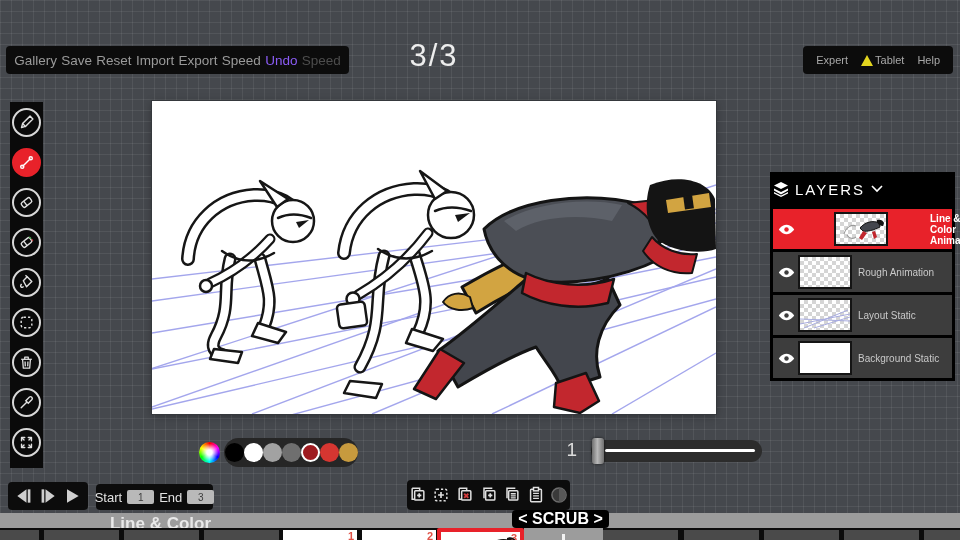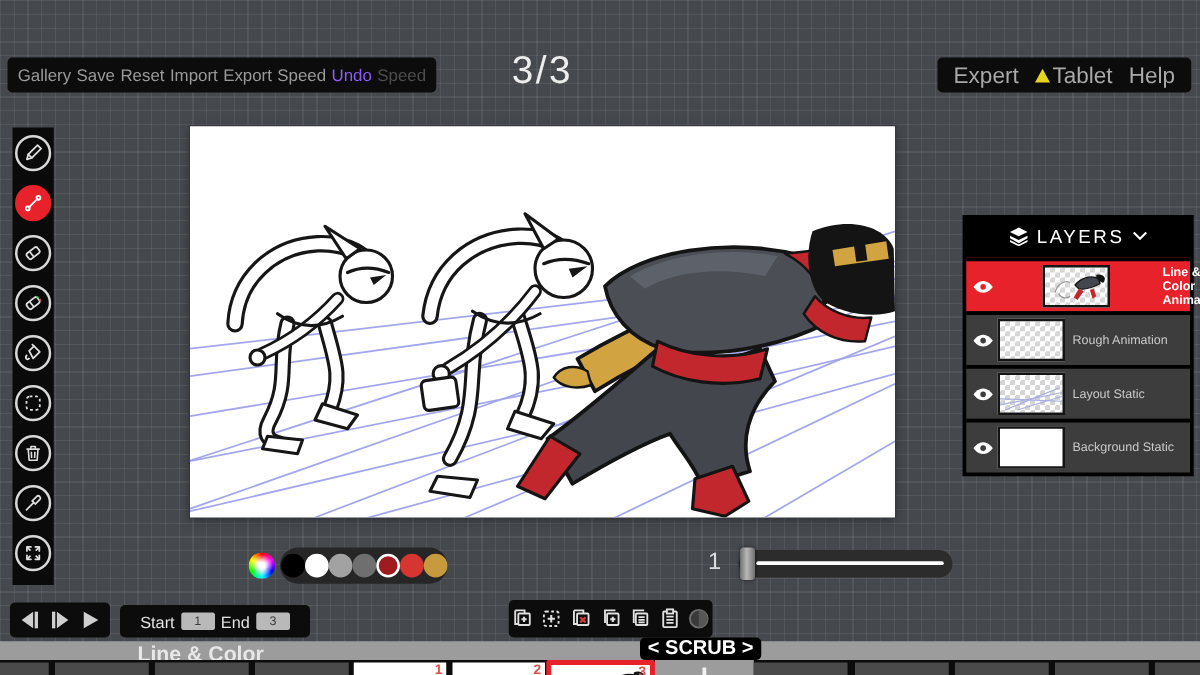--- a/index.html
+++ b/index.html
@@ -12,21 +12,21 @@
       repeating-linear-gradient(90deg, rgba(255,255,255,0.07) 0 1px, transparent 1px 11px);
   }
   .abs{position:absolute;margin-top:36px;}
   
   .topbar{background:#0c0c0c;border-radius:4px;display:flex;align-items:center;height:28px;}
   .topbar-left{left:6px;top:10px;width:331px;padding:0 6px;justify-content:space-around;}
   .menu-item{font-size:13.5px;color:#9a9a9a;cursor:default;}
   .menu-item.active{color:#8b5cf6;}
   .menu-item.disabled{color:#4d4d4d;}
   .topbar-right{right:7px;top:10px;padding:0 13px;gap:13px;}
-  .topbar-right span{font-size:18px;color:#a8a8a8;}
+  .topbar-right span{font-size:11px;color:#a8a8a8;}
   .warn-tri{width:0;height:0;border-left:6px solid transparent;border-right:6px solid transparent;
     border-bottom:11px solid #e3d51f;display:inline-block;margin-right:2px;}
   .tablet-wrap{display:flex;align-items:center;}
   .frame-counter{left:152px;top:2px;width:564px;text-align:center;font-size:31px;color:#ededed;letter-spacing:2px;}
   
   .toolbar{left:10px;top:66px;width:33px;height:366px;background:#0a0a0a;
     display:flex;flex-direction:column;align-items:center;padding-top:6px;box-sizing:border-box;gap:11px;}
   .tool{width:29px;height:29px;border-radius:50%;border:2px solid #d8d8d8;box-sizing:border-box;
     display:flex;align-items:center;justify-content:center;color:#e0e0e0;background:transparent;flex:none;}
   .tool.selected{background:#e8222a;border-color:#e8222a;color:#ffffff;}
@@ -44,21 +44,21 @@
   .swatch.selected{border:2px solid #ffffff;}
   .slider-value{left:553px;top:403px;width:24px;text-align:right;font-size:19px;color:#dcdcdc;}
   .slider{left:591px;top:404px;width:171px;height:22px;background:#2c2c2c;border-radius:12px;}
   .slider-line{position:absolute;left:14px;right:7px;top:9px;height:3px;background:#ffffff;border-radius:2px;}
   .slider-handle{position:absolute;left:1px;top:-2px;width:12px;height:26px;border-radius:3px;
     background:linear-gradient(90deg,#6f6f6f,#b8b8b8 45%,#6f6f6f);box-shadow:0 0 3px rgba(0,0,0,.6);}
   
   .playbar{left:8px;top:446px;width:80px;height:28px;background:#0c0c0c;border-radius:4px;
     display:flex;align-items:center;justify-content:center;gap:4px;color:#cfcfcf;}
   .playbar svg{width:20px;height:20px;}
-  .rangebar{left:96px;top:448px;width:152px;height:26px;background:#0c0c0c;border-radius:4px;
+  .rangebar{left:96px;top:448px;width:117px;height:26px;background:#0c0c0c;border-radius:4px;
     display:flex;align-items:center;justify-content:center;gap:5px;color:#e2e2e2;font-size:13px;}
   .range-input{width:27px;height:14px;background:#b9b9b9;border:none;border-radius:2px;
     font-size:10px;color:#3c3c3c;text-align:center;font-family:"Liberation Sans",sans-serif;padding:0;}
   .toolsbar{left:407px;top:444px;width:163px;height:30px;background:#0c0c0c;border-radius:4px;
     display:flex;align-items:center;justify-content:center;gap:2px;color:#e0e0e0;}
   .ftool{width:22px;height:22px;display:flex;align-items:center;justify-content:center;}
   .ftool svg{width:20px;height:20px;}
   
   .graybar{left:0;top:477px;width:960px;height:15px;background:#9c9c9c;}
   .tl-layer-label{left:103px;top:478px;width:115px;text-align:center;font-size:17px;font-weight:bold;color:#e8e8e8;}
@@ -69,21 +69,21 @@
   .thumb-frame{position:absolute;top:2px;width:74px;height:37px;background:#ffffff;overflow:hidden;}
   .frame-num{position:absolute;top:0;right:3px;font-size:11px;font-weight:bold;color:#e05247;}
   .sel-frame{position:absolute;left:437px;top:0;width:87px;height:41px;background:#e8222a;border-radius:2px;}
   .sel-frame .inner{position:absolute;left:4px;top:4px;width:79px;height:33px;background:#ffffff;overflow:hidden;}
   .plus-cell{position:absolute;left:524px;top:0;width:79px;height:41px;background:#9c9c9c;}
   .plus-v{position:absolute;left:38px;top:6px;width:3px;height:29px;background:#f2f2f2;}
   .plus-h{position:absolute;left:25px;top:19px;width:29px;height:3px;background:#f2f2f2;}
   .bottomstrip{left:0;top:533px;width:960px;height:7px;background:#b2b2b2;}
   
   .layers-panel{left:770px;top:136px;width:185px;background:#000000;padding:0 3px 3px;box-sizing:border-box;}
-  .layers-header{height:34px;display:flex;align-items:center;justify-content:center;gap:6px;color:#ffffff;}
+  .layers-header{height:34px;display:flex;align-items:center;justify-content:flex-start;gap:6px;color:#ffffff;}
   .layers-title{font-size:15px;letter-spacing:2px;}
   .layer-row{height:43px;box-sizing:border-box;border-top:3px solid #000;background:#3d3d3d;
     display:flex;align-items:center;padding:0 3px;}
   .layer-row.selected{background:#e8222a;gap:36px;}
   .eye{width:20px;flex:none;display:flex;justify-content:center;color:#ffffff;}
   .eye svg{width:17px;height:13px;}
   .layer-thumb{width:54px;height:34px;flex:none;border:2px solid #141414;box-sizing:border-box;
     background:#ffffff;position:relative;overflow:hidden;margin-left:2px;}
   .checker{background-color:#ffffff;
     background-image:linear-gradient(45deg,#d5d5d5 25%,transparent 25% 75%,#d5d5d5 75%),

